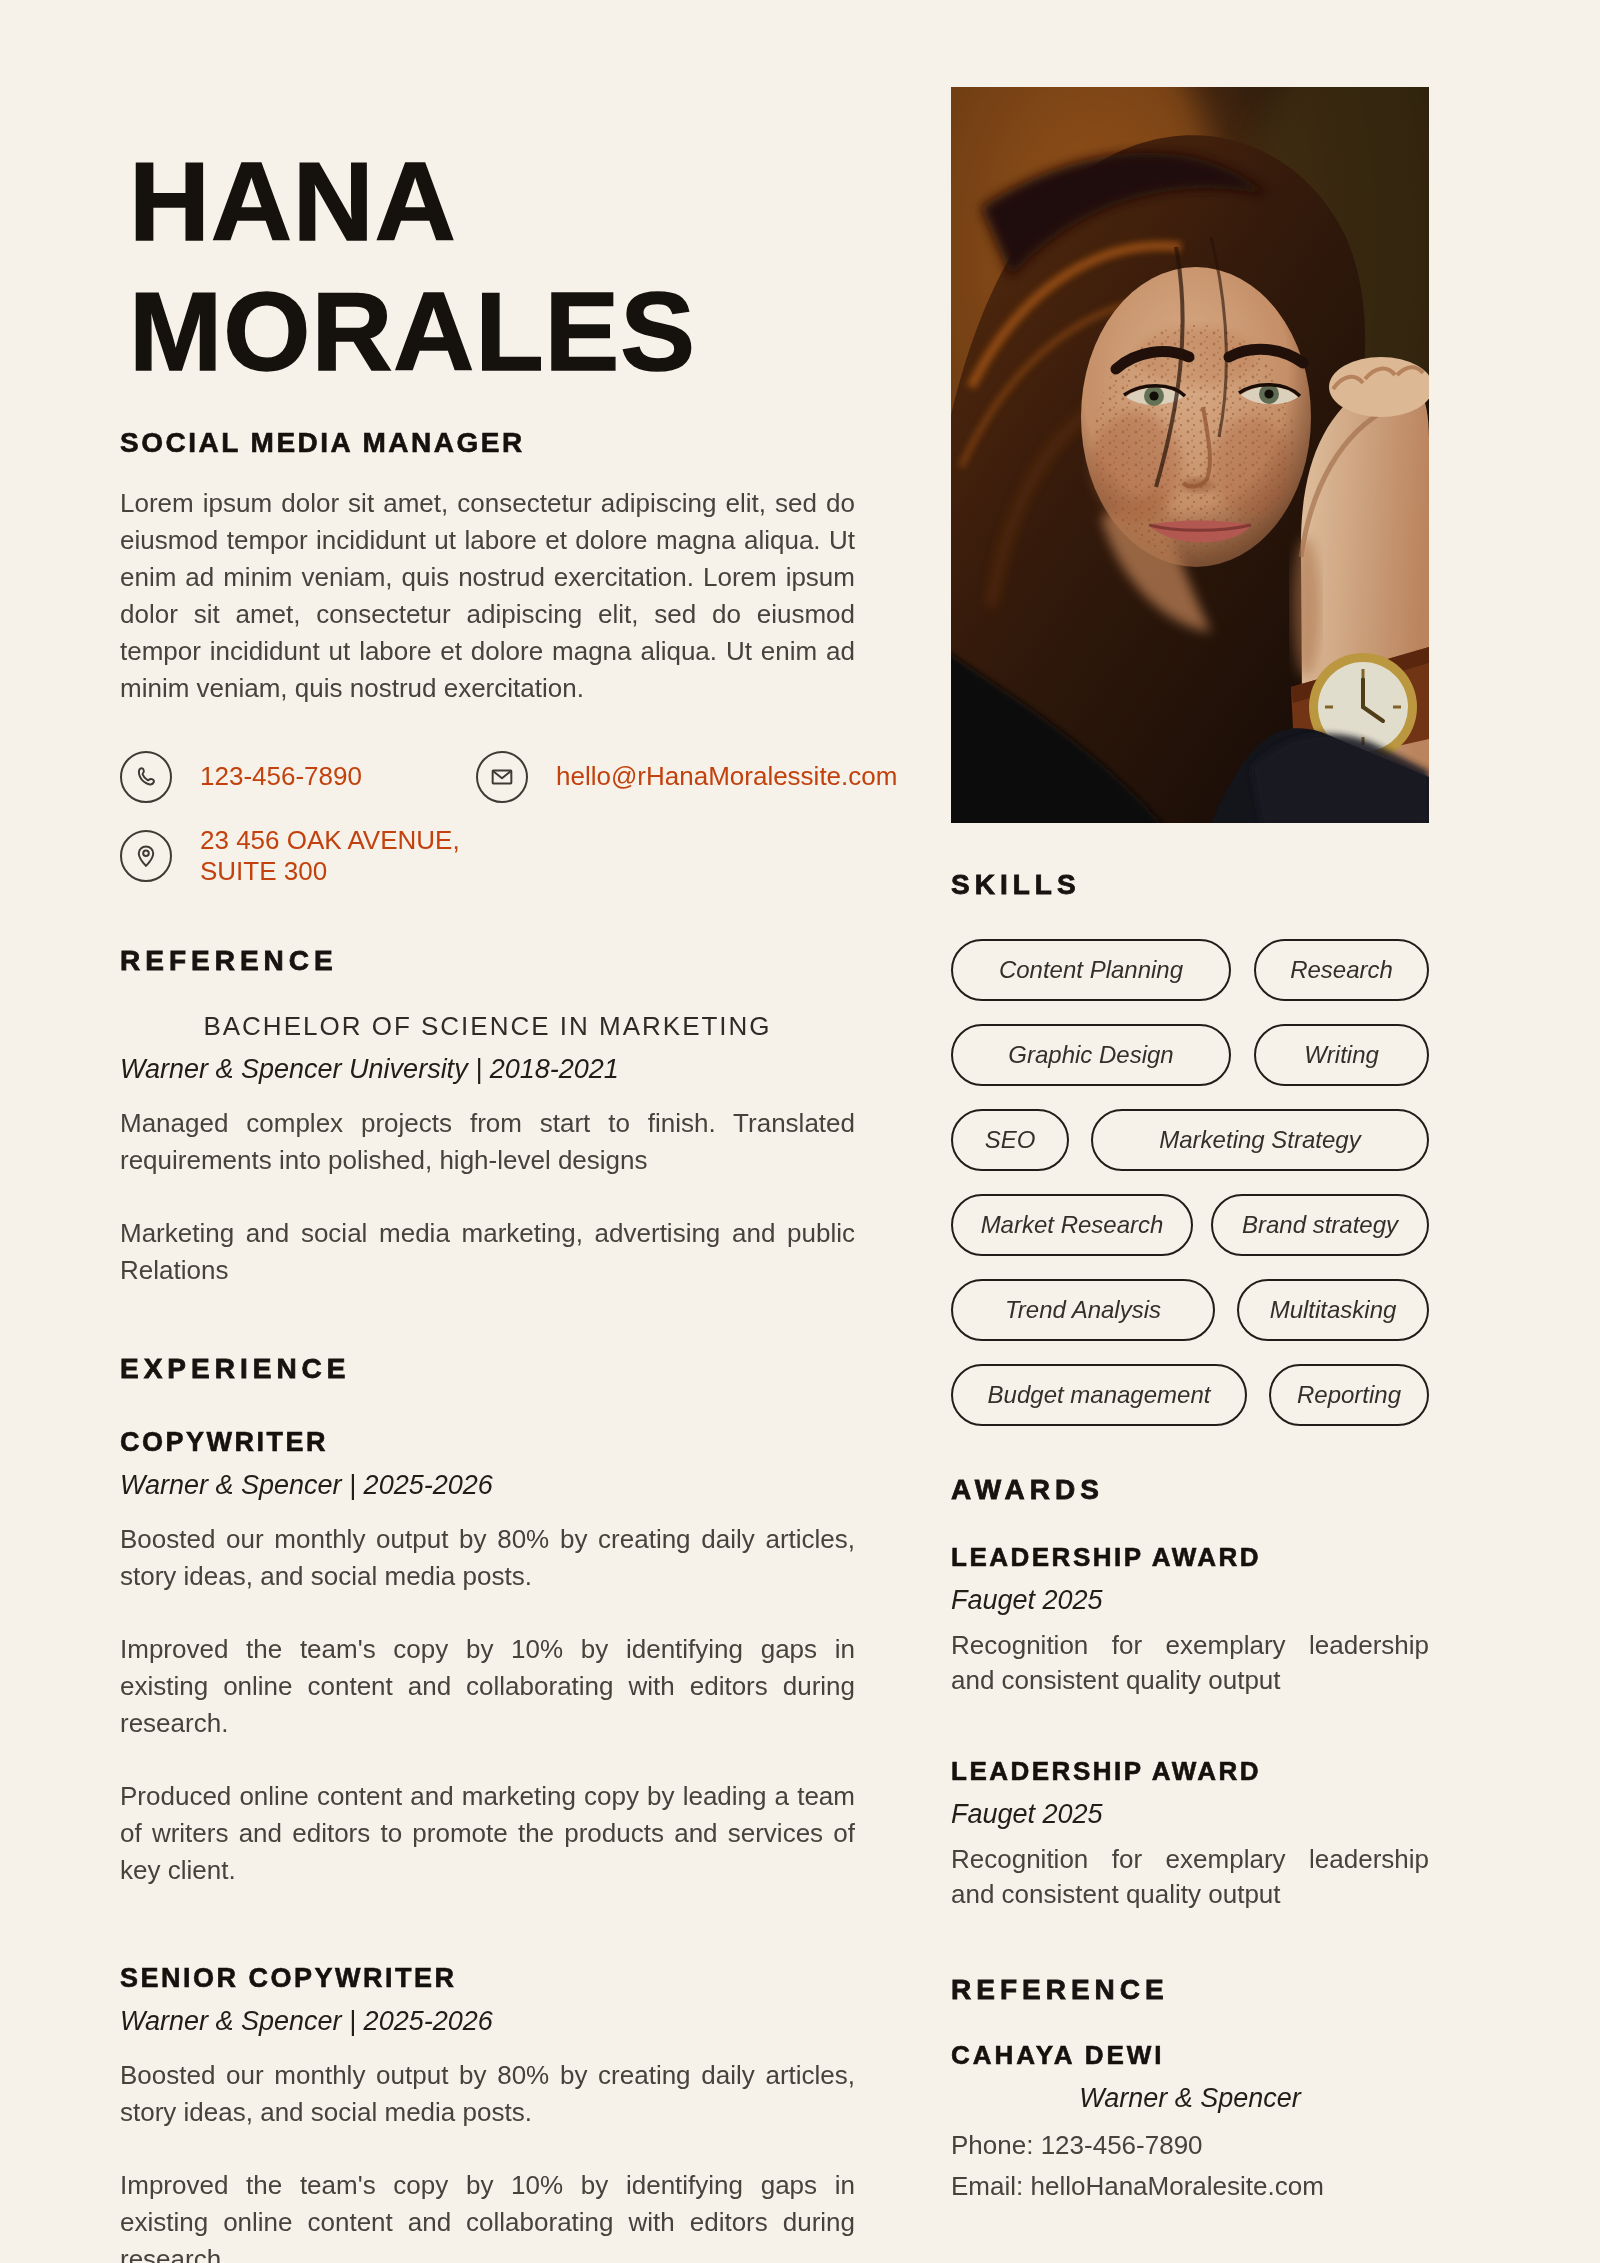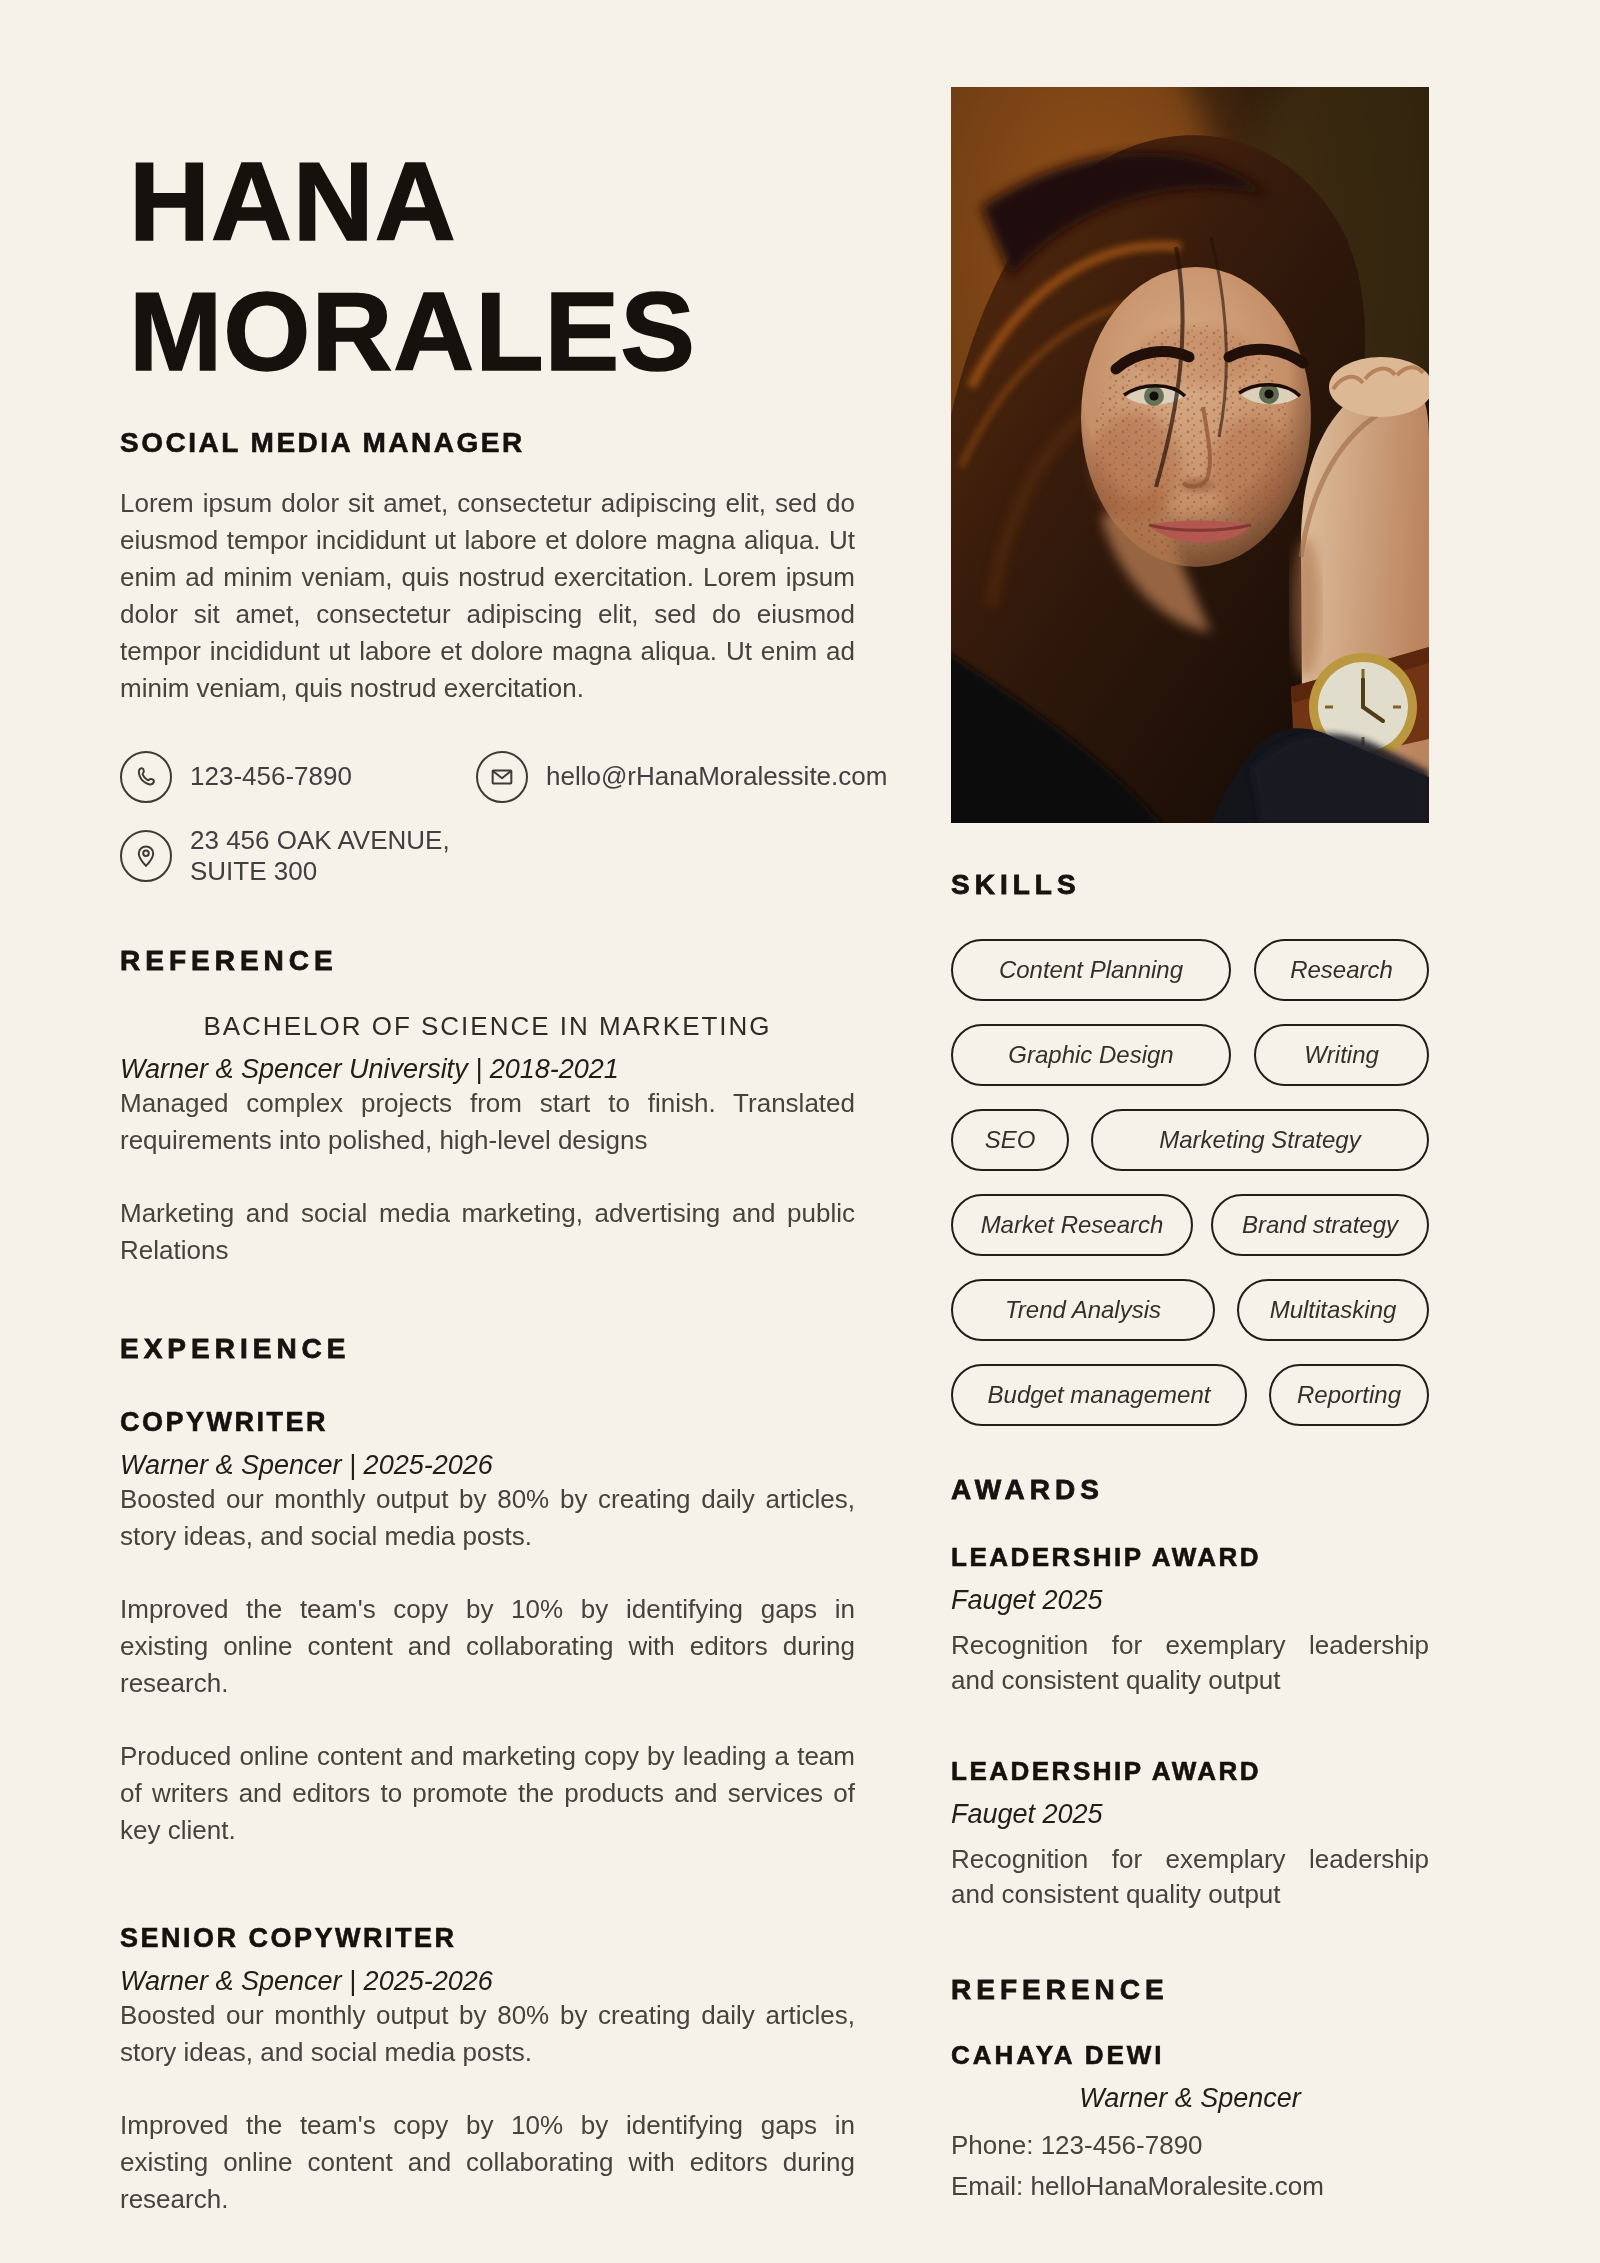--- a/index.html
+++ b/index.html
@@ -17,34 +17,34 @@
   }
   .role {
     margin-top:30px; font-size:28px; font-weight:900; letter-spacing:2.5px;
     color:#15120e; -webkit-text-stroke:0.6px #15120e;
   }
   .intro {
     margin-top:26px; font-size:26px; line-height:37px; text-align:justify;
     color:#46423c;
   }
   .contact { margin-top:44px; display:grid; grid-template-columns:356px 1fr; row-gap:22px; }
-  .contact-item { display:flex; align-items:center; gap:18px; font-size:26px; color:#404040; }
+  .contact-item { display:flex; align-items:center; gap:28px; font-size:26px; color:#c2410c; }
   .cicon {
     flex:0 0 auto; width:52px; height:52px; border:2px solid #3e3a34; border-radius:50%;
     display:flex; align-items:center; justify-content:center; box-sizing:border-box;
   }
   .cicon svg { width:28px; height:28px; stroke:#3e3a34; fill:none; stroke-width:1.7; stroke-linecap:round; stroke-linejoin:round; }
   .section-h {
     font-size:28px; font-weight:900; letter-spacing:5px; color:#171310;
     -webkit-text-stroke:0.8px #171310; margin:0;
   }
   .edu { margin-top:58px; }
   .degree { margin-top:34px; font-size:26px; letter-spacing:2px; color:#2f2b26;text-align:center; }
   .meta-it { margin-top:12px; font-size:27px; font-style:italic; font-weight:500; color:#211d17; }
-  .body-p { margin-top:0; font-size:26px; line-height:37px; text-align:justify; color:#46423c; }
+  .body-p { margin-top:20px; font-size:26px; line-height:37px; text-align:justify; color:#46423c; }
   .body-p + .body-p { margin-top:36px; }
   .exp { margin-top:64px; }
   .job { margin-top:42px; }
   .job + .job { margin-top:74px; }
   .job-title {
     font-size:27px; font-weight:900; letter-spacing:2.5px; color:#15120e;
     -webkit-text-stroke:0.6px #15120e;
   }
   
   .col-right { position:absolute; left:951px; top:87px; width:478px; }

